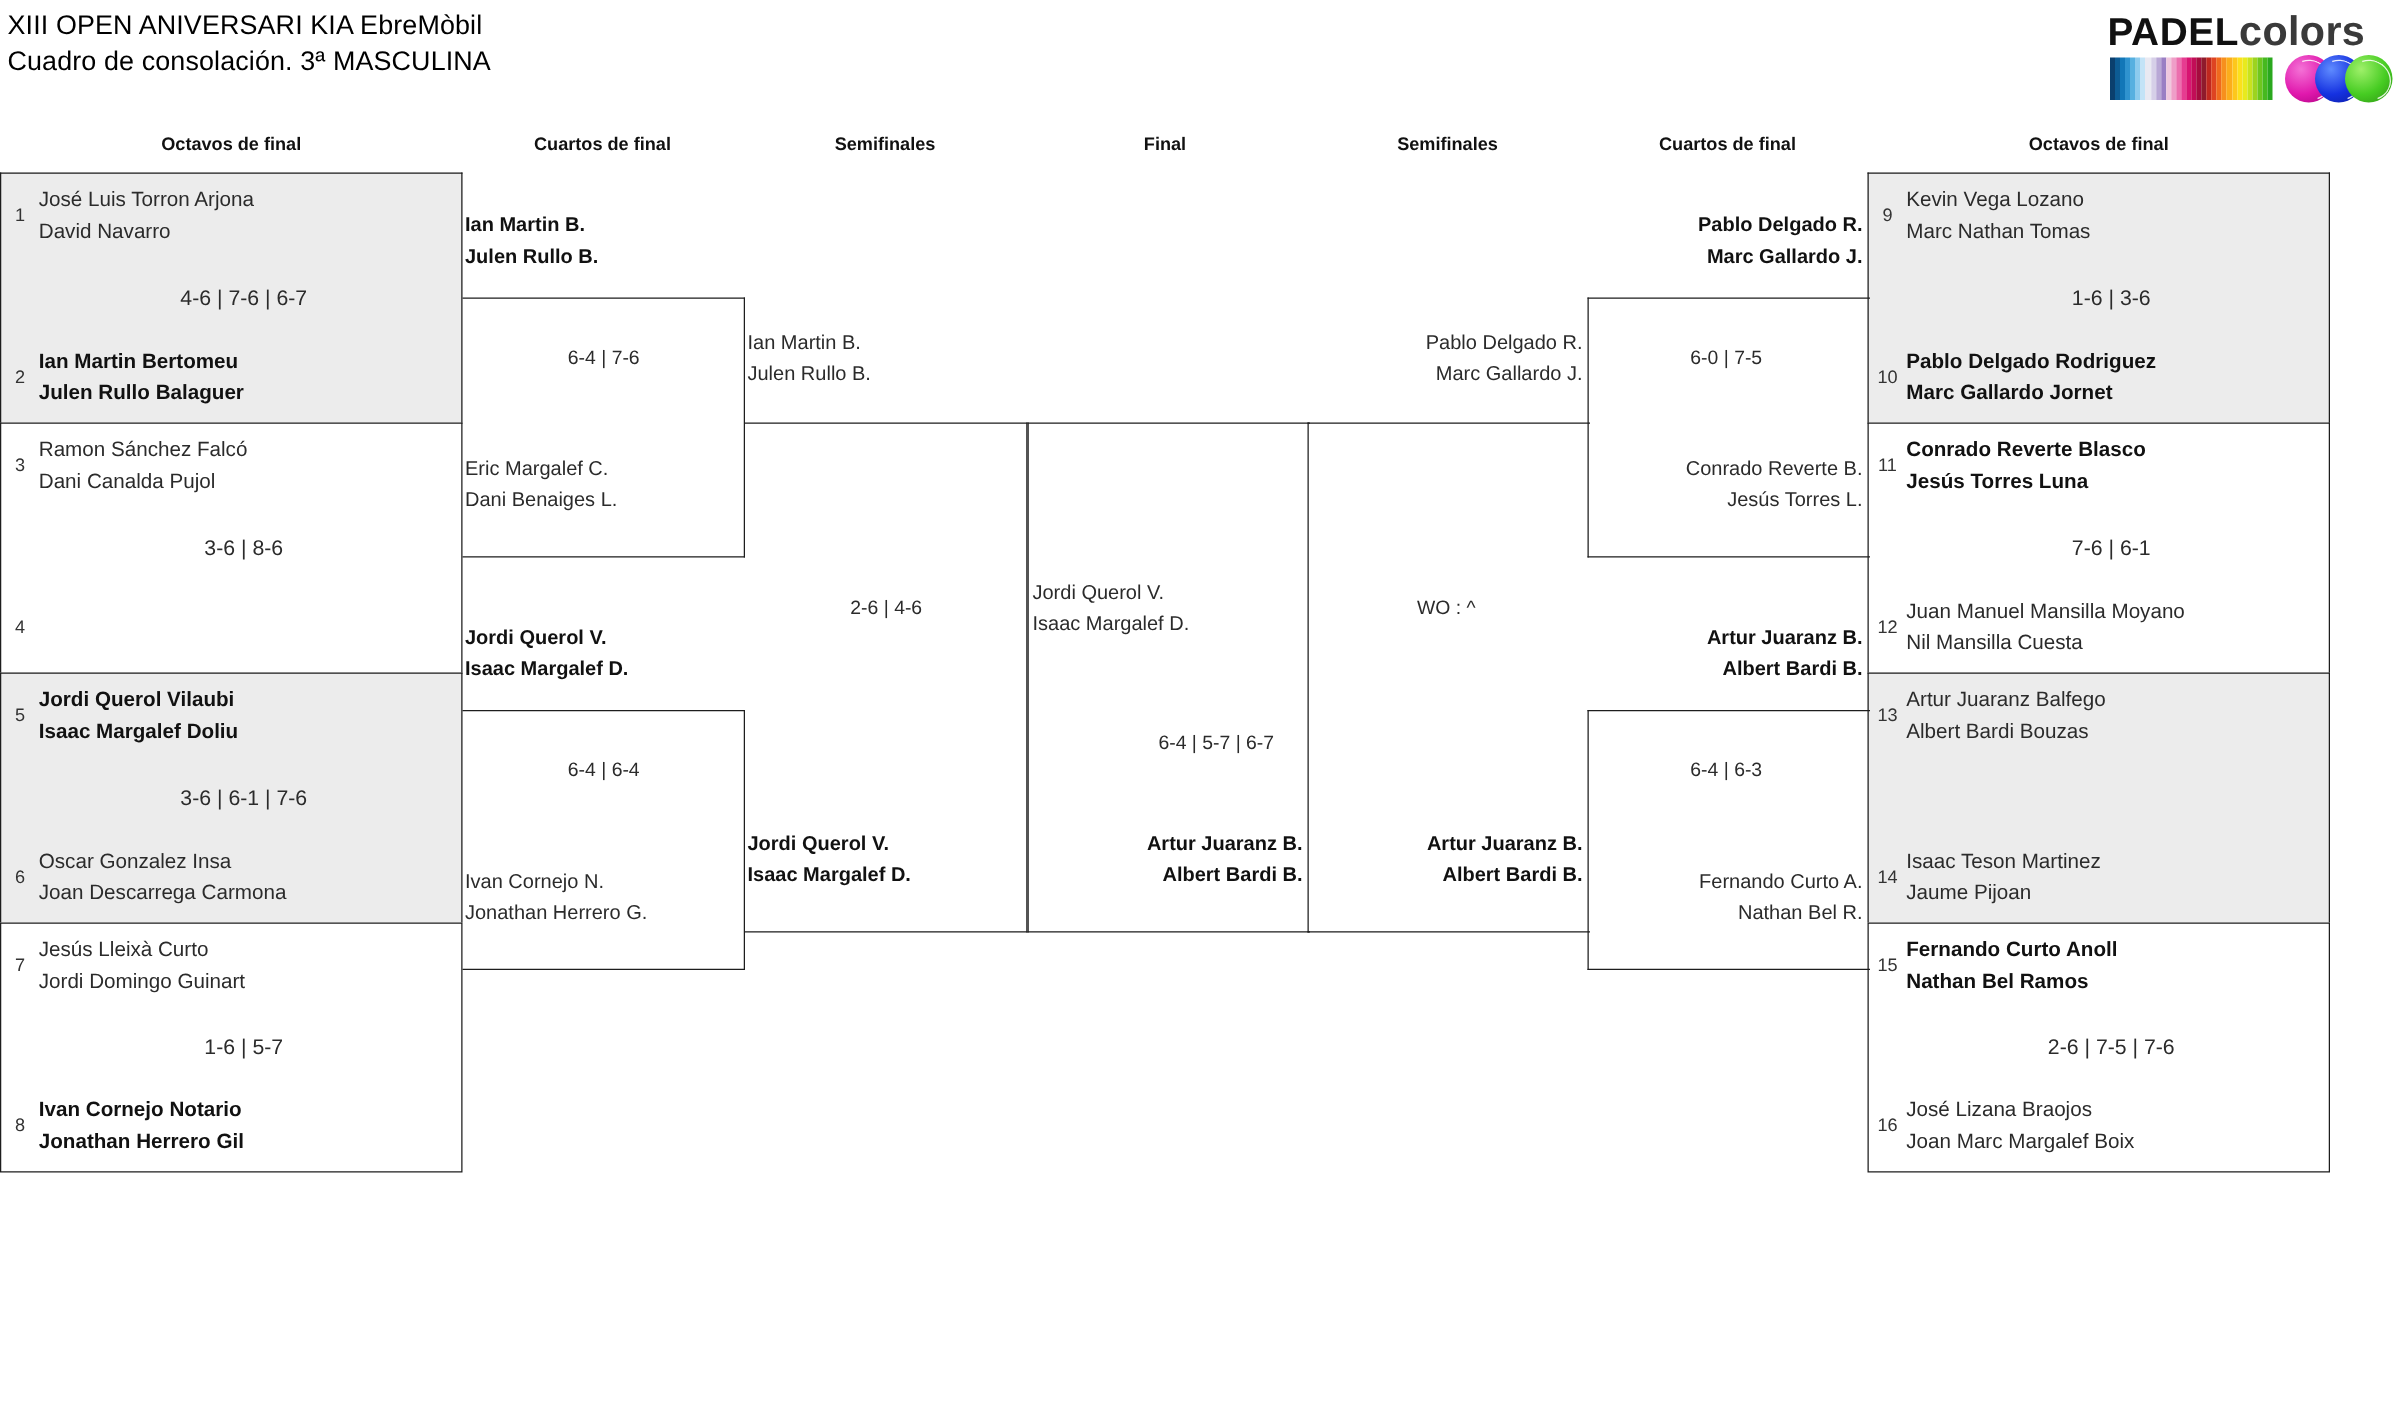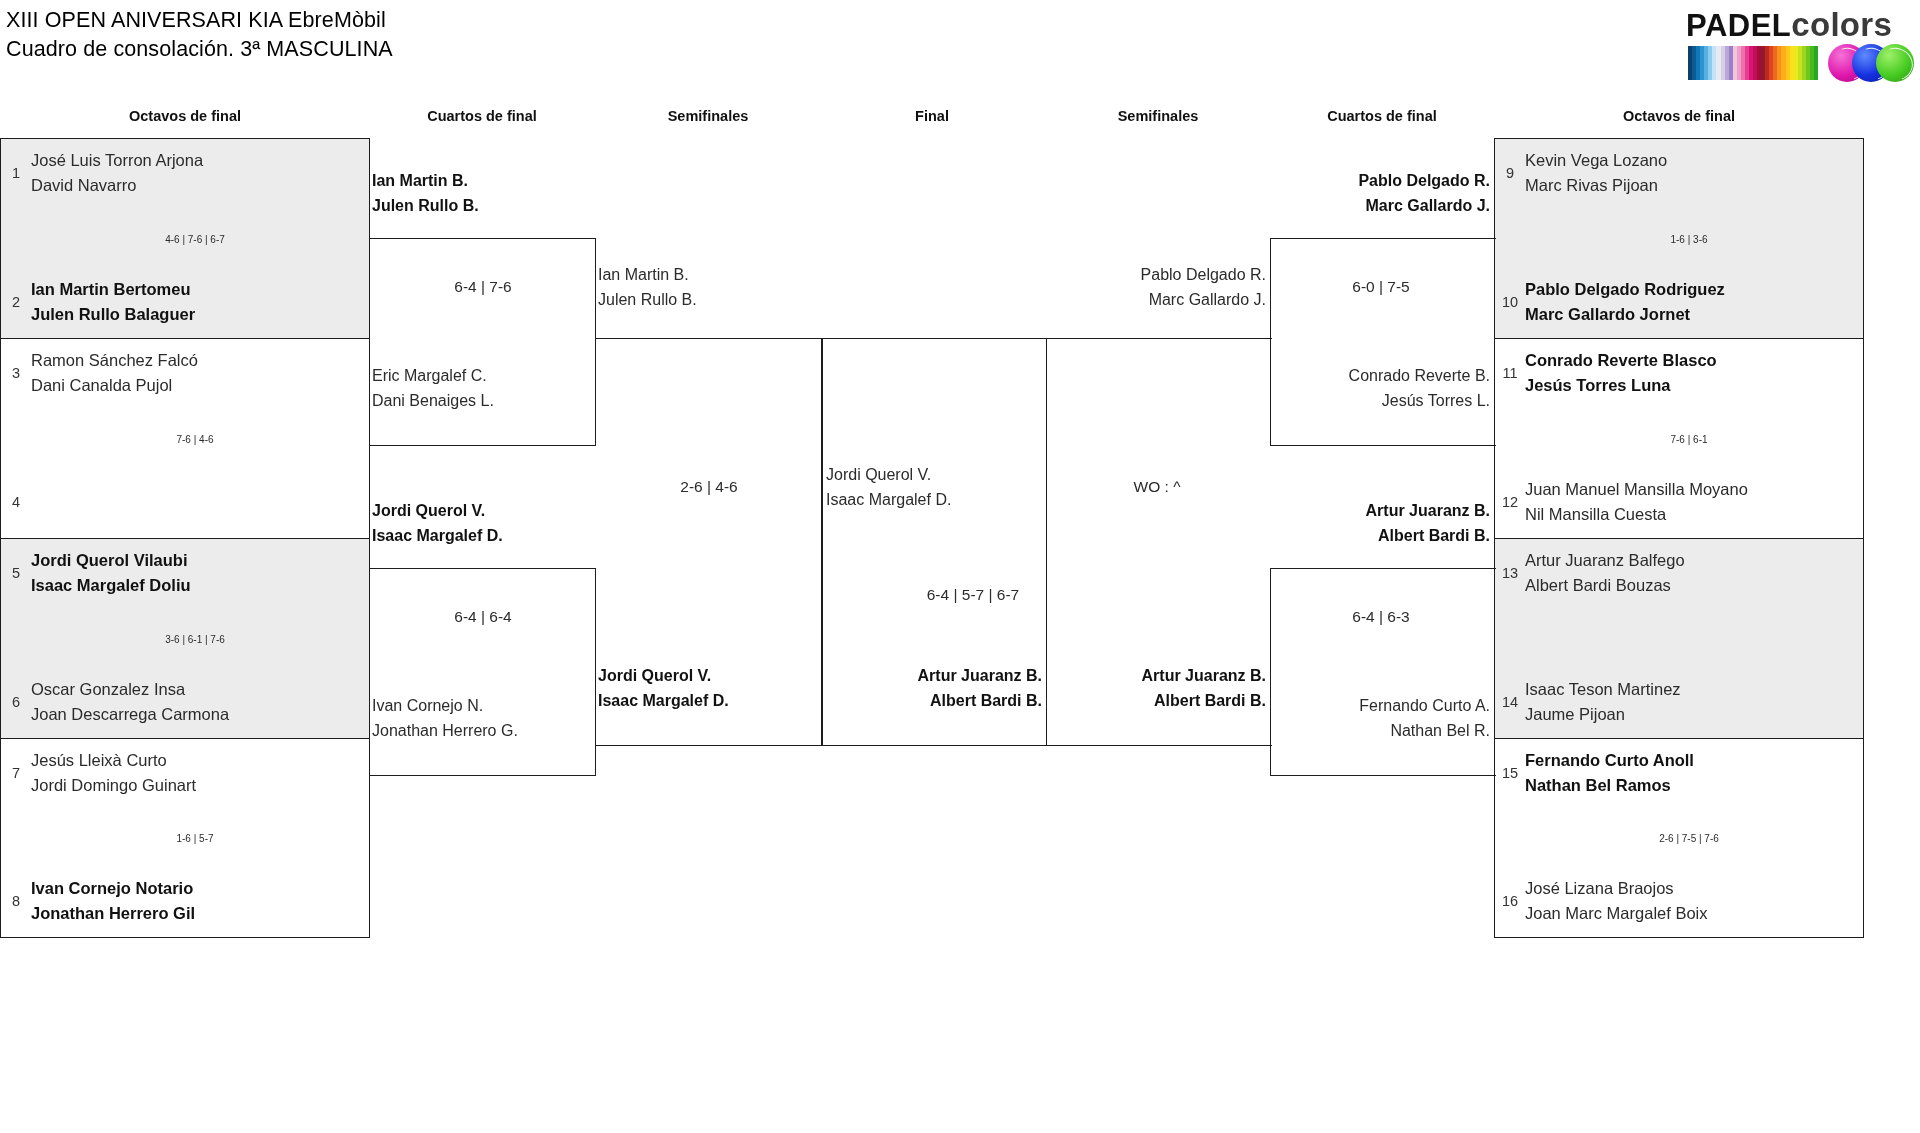--- a/index.html
+++ b/index.html
@@ -55,21 +55,21 @@
   .team.top { top: 9px; }
   .team.bottom { bottom: 9px; }
   .seed {
     width: 30px; flex: 0 0 30px; text-align: center; font-size: 14.5px; color: #333;
     line-height: 50px; height: 50px;
   }
   .names { flex: 1 1 auto; font-size: 16.5px; line-height: 25px; color: #2b2b2b; padding-right: 20px; }
   .names.win { font-weight: bold; color: #111; }
   .score {
     position: absolute; left: 30px; right: 10px; top: 50%; transform: translateY(-50%);
-    text-align: center; font-size: 10px; color: #2b2b2b; white-space: nowrap;
+    text-align: center; font-size: 17px; color: #2b2b2b; white-space: nowrap;
   }
 
   
   .bkt { position: absolute; border: 1.4px solid #1d1d1d; }
   .bkt.noleft  { border-left: none; }
   .bkt.noright { border-right: none; }
 
   .lbl {
     position: absolute; font-size: 16px; line-height: 25px; color: #2b2b2b; white-space: nowrap;
   }
@@ -166,21 +166,21 @@
         <div class="team top">
           <div class="seed">3</div>
           <div class="names">
             <div>Ramon Sánchez Falcó</div>
             <div>Dani Canalda Pujol</div>
           </div>
         </div>
         <div class="team bottom">
           <div class="seed">4</div>
         </div>
-        <div class="score">7-6 | 4-6</div>
+        <div class="score">3-6 | 8-6</div>
       </div>
       <div class="r16-match shaded">
         <div class="team top">
           <div class="seed">5</div>
           <div class="names win">
             <div>Jordi Querol Vilaubi</div>
             <div>Isaac Margalef Doliu</div>
           </div>
         </div>
         <div class="team bottom">
@@ -210,21 +210,21 @@
         <div class="score">1-6 | 5-7</div>
       </div>
     </div>
 
   <div class="r16col right" id="r16-right">
       <div class="r16-match shaded">
         <div class="team top">
           <div class="seed">9</div>
           <div class="names">
             <div>Kevin Vega Lozano</div>
-            <div>Marc Rivas Pijoan</div>
+            <div>Marc Nathan Tomas</div>
           </div>
         </div>
         <div class="team bottom">
           <div class="seed">10</div>
           <div class="names win">
             <div>Pablo Delgado Rodriguez</div>
             <div>Marc Gallardo Jornet</div>
           </div>
         </div>
         <div class="score">1-6 | 3-6</div>

